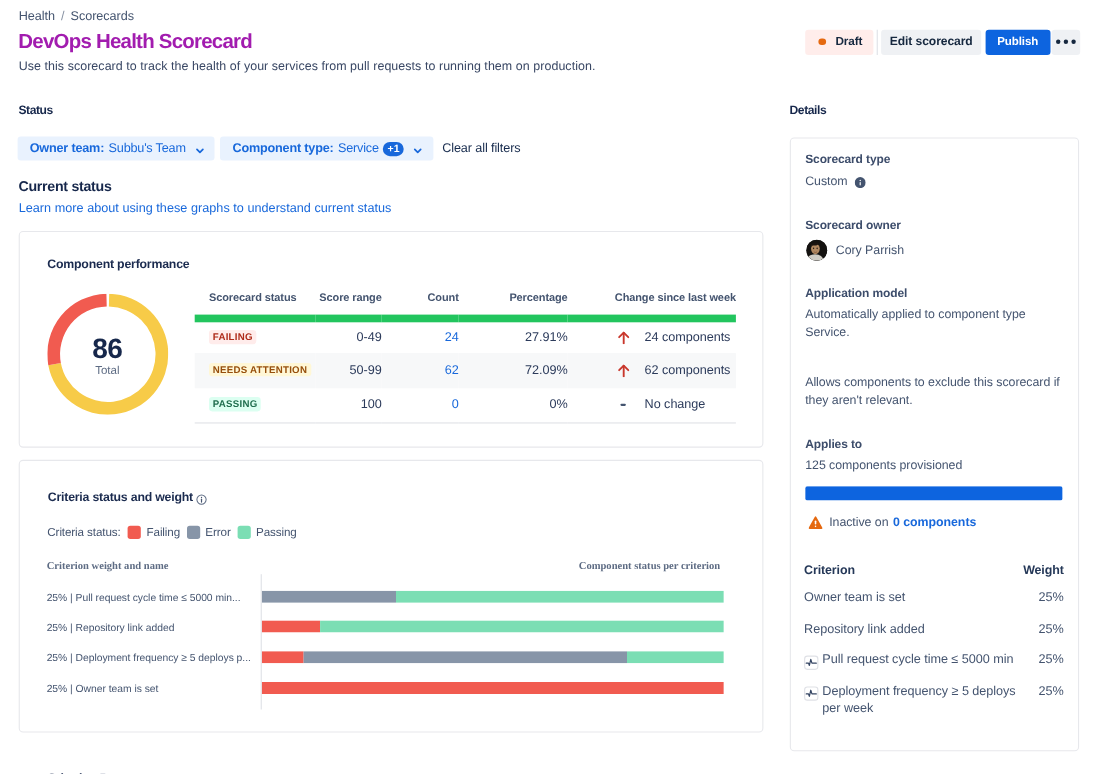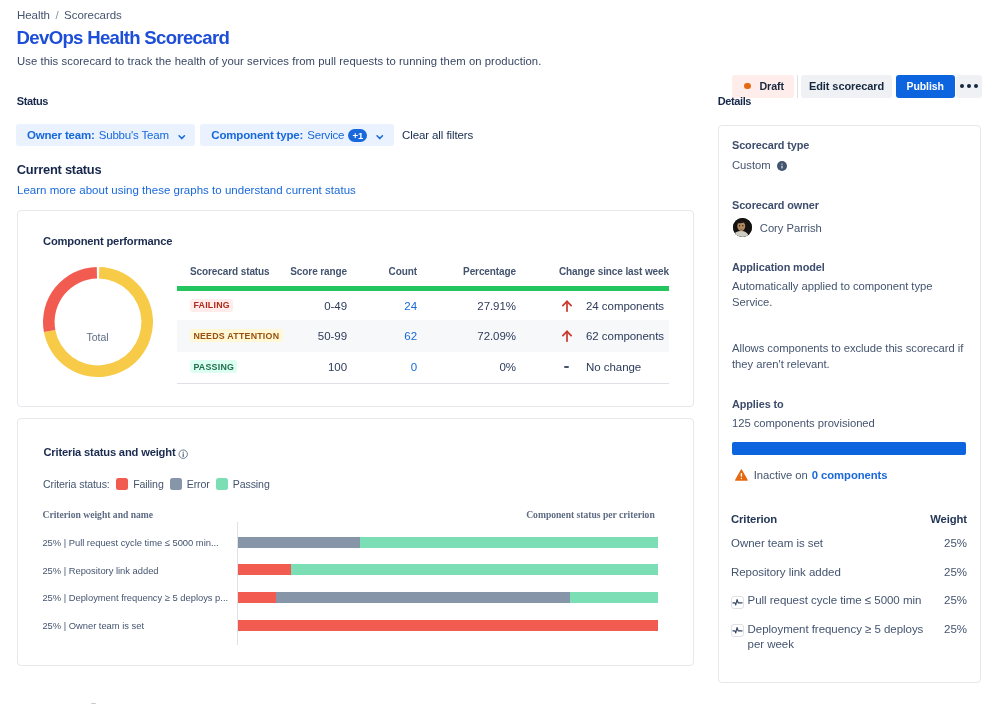--- a/index.html
+++ b/index.html
@@ -12,25 +12,25 @@
     overflow: hidden;
   }
   .page { position: relative; width: 999px; height: 704px; }
 
   
   .breadcrumb { position:absolute; left:17px; top:9px; font-size:11.5px; line-height:13px; color:#6B778C;
                 letter-spacing:-0.05px; }
   .breadcrumb a { color:#44546F; text-decoration:none; }
   .breadcrumb .sep { color:#8993A4; margin:0 5.5px; }
   .page-title { position:absolute; left:16.6px; top:17px; font-size:18.6px; line-height:18px;
-                font-weight:700; color:#1d4ed8; letter-spacing:-0.69px; }
+                font-weight:700; color:#a21caf; letter-spacing:-0.69px; }
   .page-desc { position:absolute; left:17px; top:55.8px; font-size:11.3px; line-height:10px;
                color:#394764; letter-spacing:0.06px; }
 
-  .hdr-actions { position:absolute; left:732.3px; top:26.5px; display:flex; align-items:center; gap:0;margin-top:48px; }
+  .hdr-actions { position:absolute; left:732.3px; top:26.5px; display:flex; align-items:center; gap:0; }
   .btn { border:none; border-radius:3px; font-family:inherit; font-size:10.7px; font-weight:700;
          height:23.2px; display:flex; align-items:center; cursor:pointer; padding:0 10px;
          letter-spacing:-0.08px; }
   .btn-draft { background:#FFEDEB; color:#16283F; gap:8.5px; padding:0 9.5px 0 12px; }
   .dot-orange { width:6.7px; height:6.7px; border-radius:50%; background:#E56910; display:block; }
   .hdr-divider { width:1px; height:23px; background:#DFE1E6; margin:0 3.2px; }
   .btn-edit { background:#EFF1F4; color:#16283F; padding:0 8px; font-size:11px; }
   .btn-publish { background:#0D64DF; color:#fff; padding:0 11px; margin-left:3.3px;
                  font-size:10.5px; }
   .btn-more { background:#EFF1F4; color:#16283F; width:25.9px; padding:0; justify-content:center;
@@ -80,21 +80,21 @@
                  letter-spacing:-0.4px; }
   .donut-label { position:absolute; left:0; top:65.5px; width:110px; text-align:center;
                  font-size:10.5px; color:#5E6C84; line-height:11px; }
 
   
   .perf-table { position:absolute; left:177px; top:266px; width:492px;
                 border-collapse:collapse; font-size:10px; }
   .perf-table th { font-size:10px; font-weight:700; color:#44546F; letter-spacing:-0.1px;
                    padding:0 0 9px 0; text-align:right; white-space:nowrap; }
   .perf-table th.c-status { text-align:left; padding-left:13px; }
-  .perf-table thead tr { border-bottom:5px solid #22c55e; }
+  .perf-table thead tr { border-bottom:7px solid #22c55e; }
   .perf-table tbody tr { height:31.5px; }
   .perf-table tbody tr.alt { background:#F7F8F9; }
   .perf-table tbody tr:last-child { border-bottom:1px solid #DFE1E6; }
   .perf-table td { text-align:right; font-size:11.5px; color:#2C3B5B; letter-spacing:-0.05px;
                    padding:0; vertical-align:middle; }
   .perf-table td.c-status { text-align:left; padding-left:13px; }
   .lozenge { display:inline-block; font-size:8.8px; font-weight:700; letter-spacing:0.25px;
              padding:2.3px 3.4px 2.3px 3.4px; border-radius:3px; line-height:8px;
              position:relative; top:-0.6px; }
   .lz-fail { background:#FFECEB; color:#AE2A19; }
@@ -224,20 +224,21 @@
 
   <h3 class="card-title" id="perf-title">Component performance</h3>
 
   <div class="donut">
     <svg width="110" height="110" viewBox="0 0 110 110">
       <g transform="translate(55,55)">
         <path id="donut-seg-yellow" fill="#F7CB48" d="M1.2478033465029736 -54.98584351274841 A55 55 0 1 1 -54.08321357666508 10.000300456527782 L-42.67657216776845 7.891146178423741 A43.4 43.4 0 1 0 0.9846302770587101 -43.388829244605105 Z"></path>
         <path id="donut-seg-red" fill="#F15B50" d="M-1.247803346502979 -54.98584351274841 A55 55 0 0 0 -54.08321357666508 10.000300456527793 L-42.67657216776844 7.8911461784237495 A43.4 43.4 0 0 1 -0.9846302770587143 -43.388829244605105 Z"></path>
       </g>
     </svg>
+    <div class="donut-value">86</div>
     <div class="donut-label">Total</div>
   </div>
 
   <table class="perf-table">
     <colgroup>
         <col class="w1">
         <col class="w2">
         <col class="w3">
         <col class="w4">
         <col class="w5">

